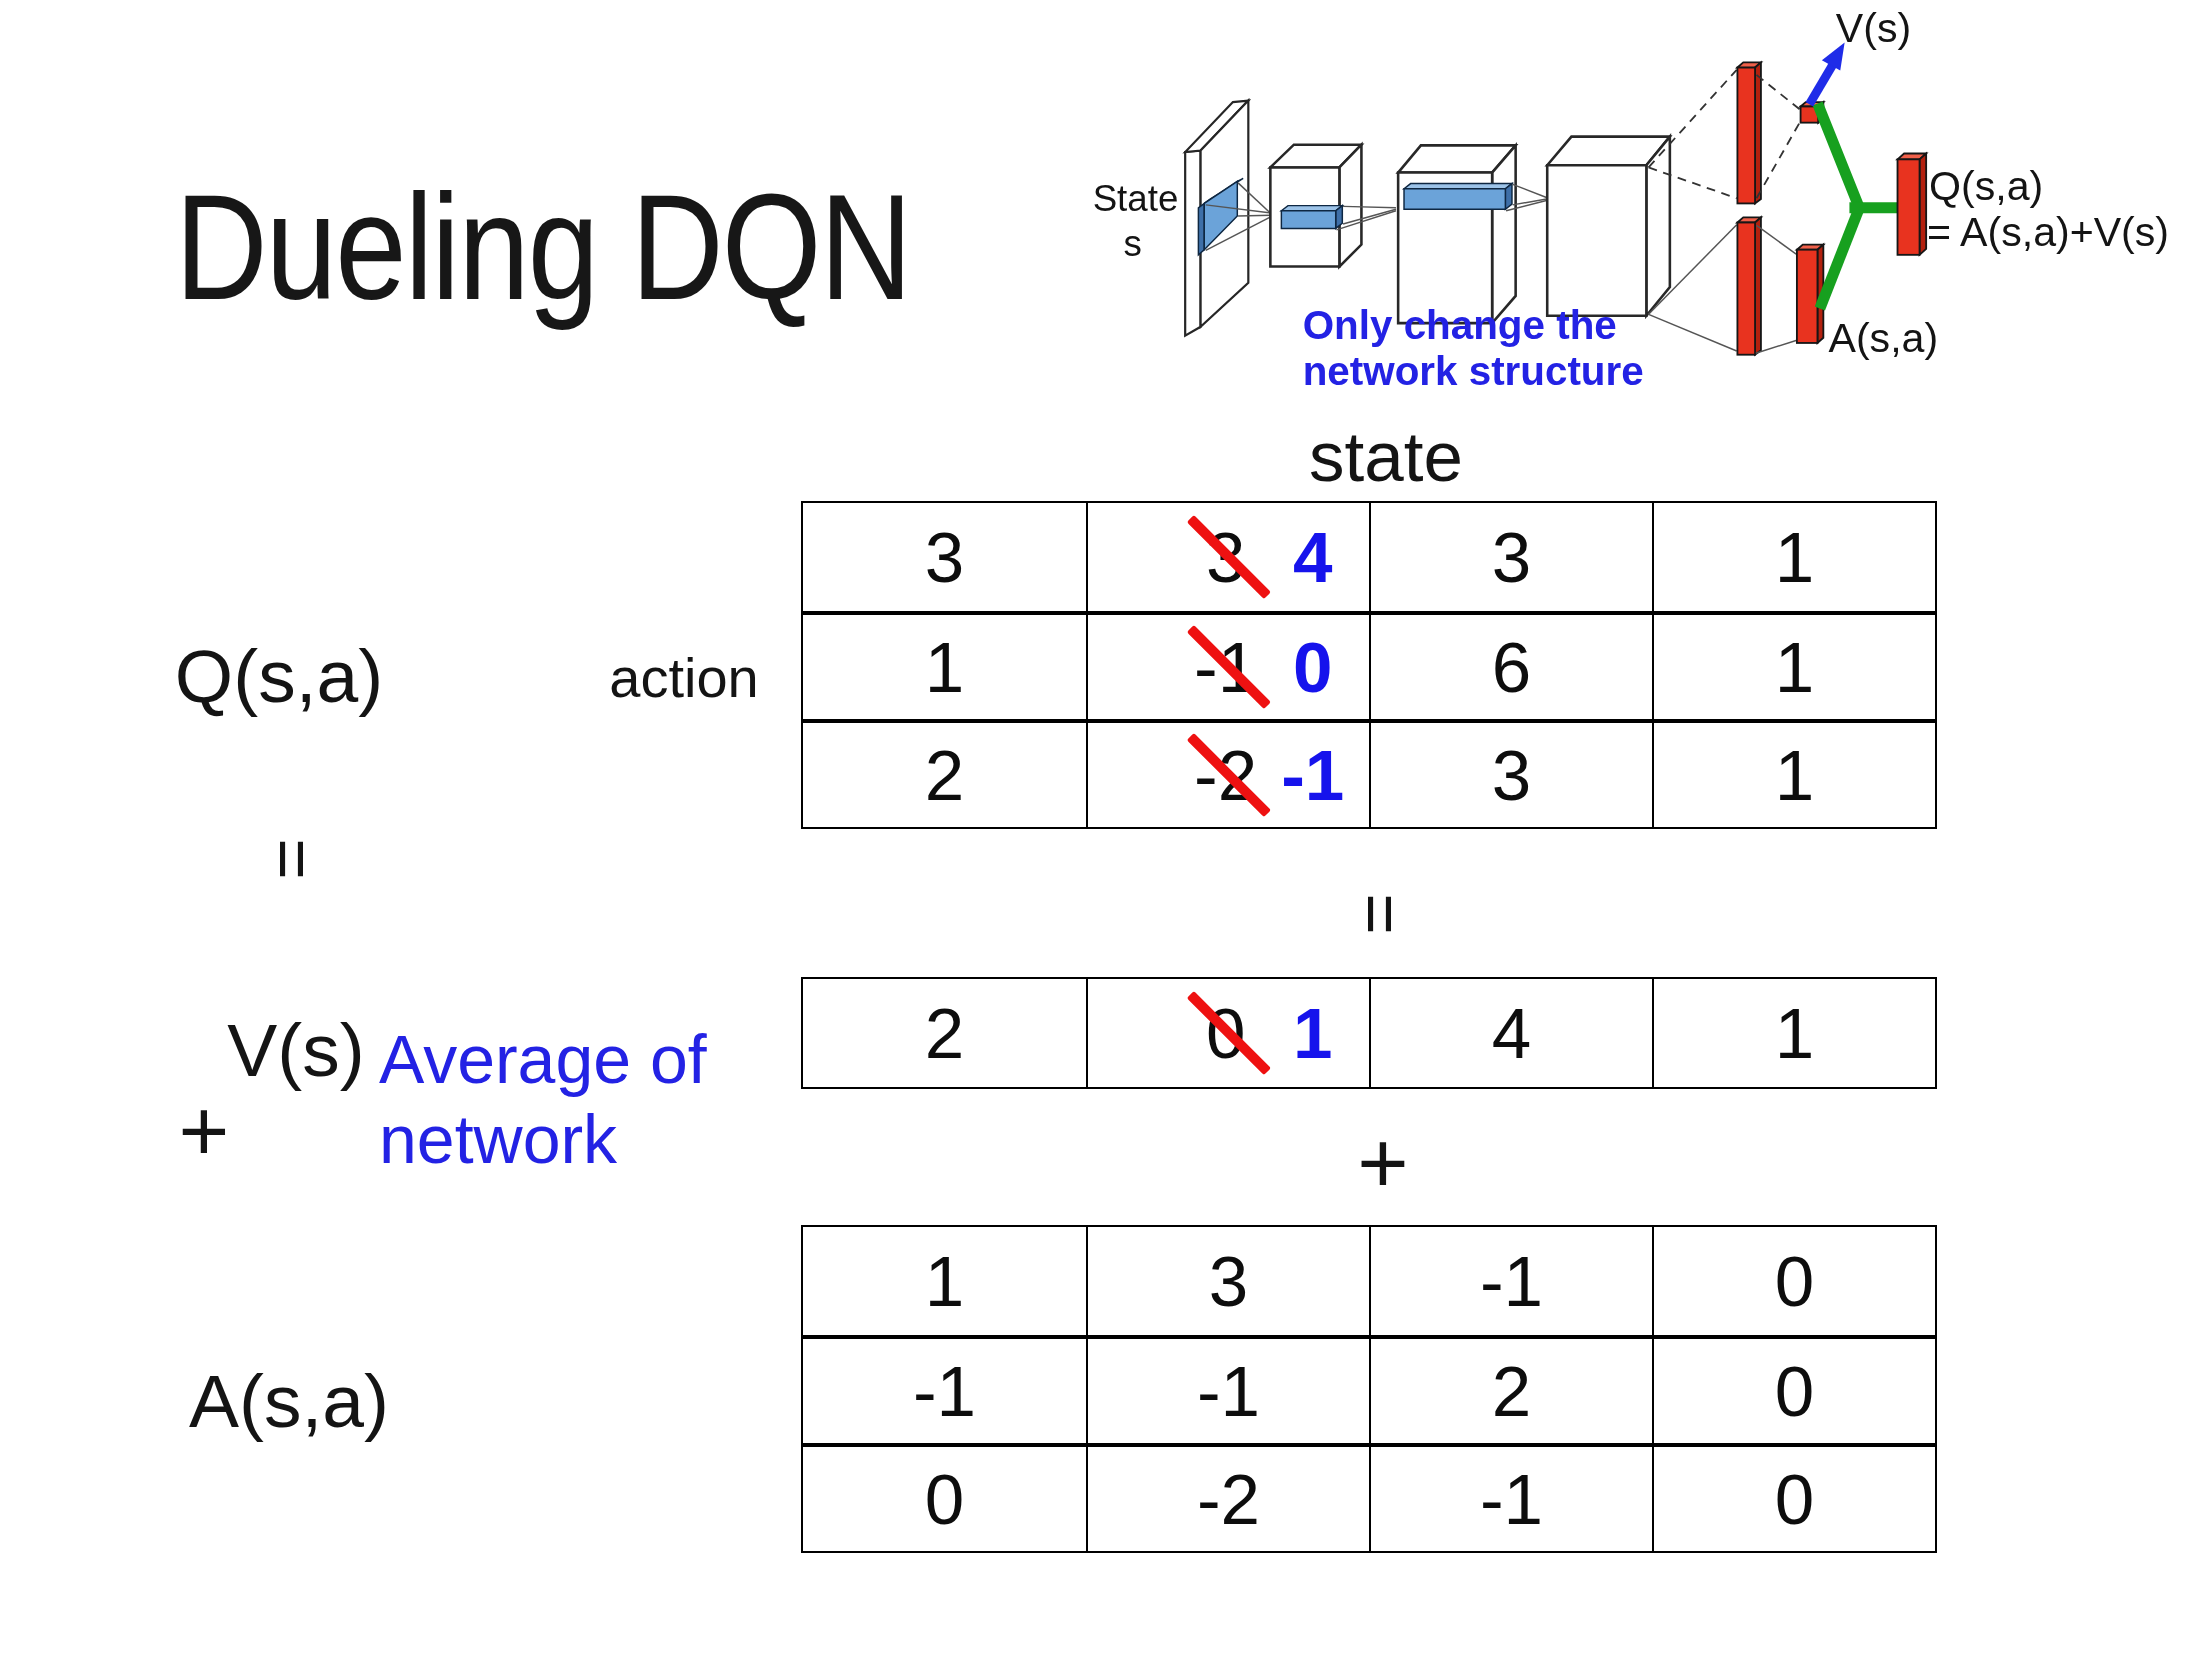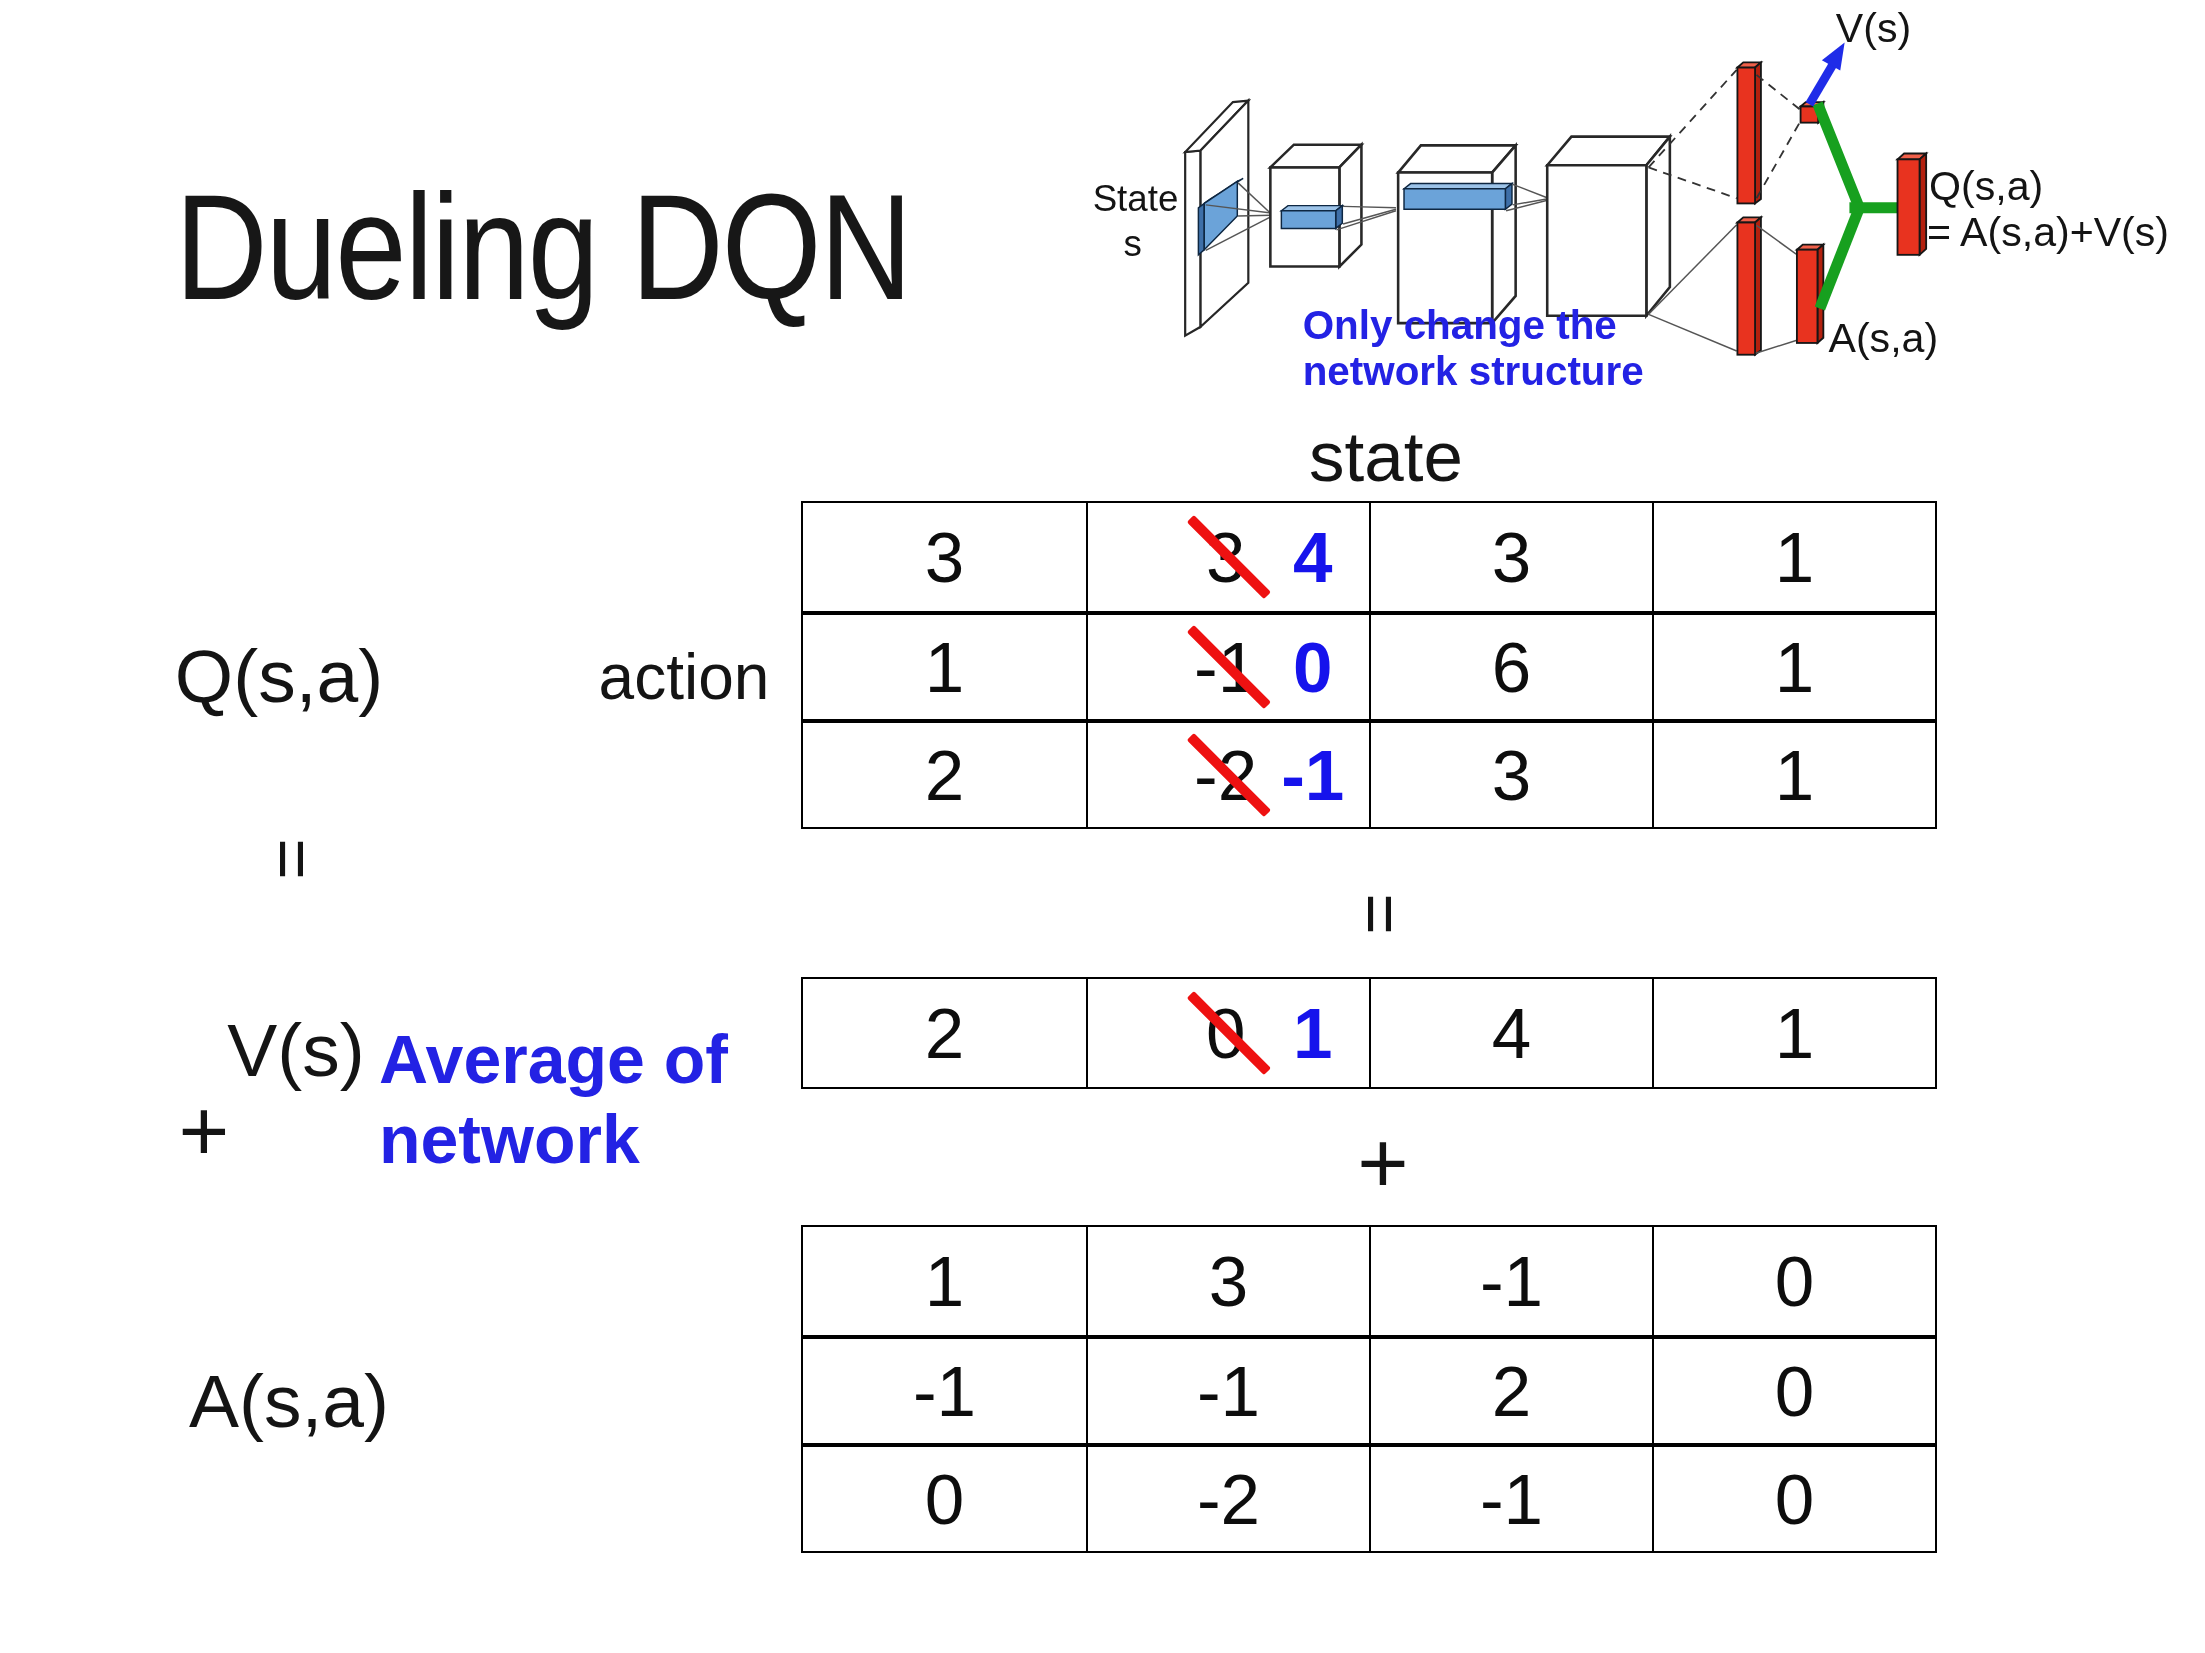--- a/index.html
+++ b/index.html
@@ -10,27 +10,27 @@
          color:#171717;transform:scaleX(.85);transform-origin:0 0;
          letter-spacing:-2.2px;white-space:nowrap;}
 
   .lbl{position:absolute;transform:translate(-50%,-50%);color:#141414;white-space:nowrap;}
   .lbl.rot{transform:translate(-50%,-50%) rotate(90deg);}
   #q-label{left:279px;top:676px;font-size:75px;}
   #eq-left{left:292px;top:859px;font-size:71px;}
   #vs-label{left:296px;top:1050px;font-size:75px;}
   #plus-left{left:204px;top:1131px;font-size:87px;}
   #a-label{left:289px;top:1401px;font-size:75px;}
-  #action-label{left:684px;top:677px;font-size:64px;}
+  #action-label{left:684px;top:677px;font-size:56px;}
   #state-label{left:1386px;top:456px;font-size:71px;}
   #eq-center{left:1380px;top:914px;font-size:71px;}
   #plus-center{left:1383px;top:1163px;font-size:88px;}
 
   .note{position:absolute;color:#2322e4;font-size:68px;line-height:1.17;white-space:nowrap;}
-  #avg-note{left:379px;top:1020px;font-weight:bold;}
+  #avg-note{left:379px;top:1020px;}
   #sum-note{left:379px;top:1470px;}
 
   .mtable{position:absolute;display:grid;grid-template-columns:repeat(4,283px);
           grid-auto-rows:108px;border:2.9px solid #000;background:#fff;}
   #q-table{left:801px;top:501px;}
   #v-table{left:801px;top:977px;}
   #a-table{left:801px;top:1225px;}
   .cell{position:relative;border-left:2.9px solid #000;border-top:4.4px solid #000;
         font-size:71px;color:#0d0d0d;display:flex;align-items:center;justify-content:center;}
   .cell.nl{border-left:none;}

